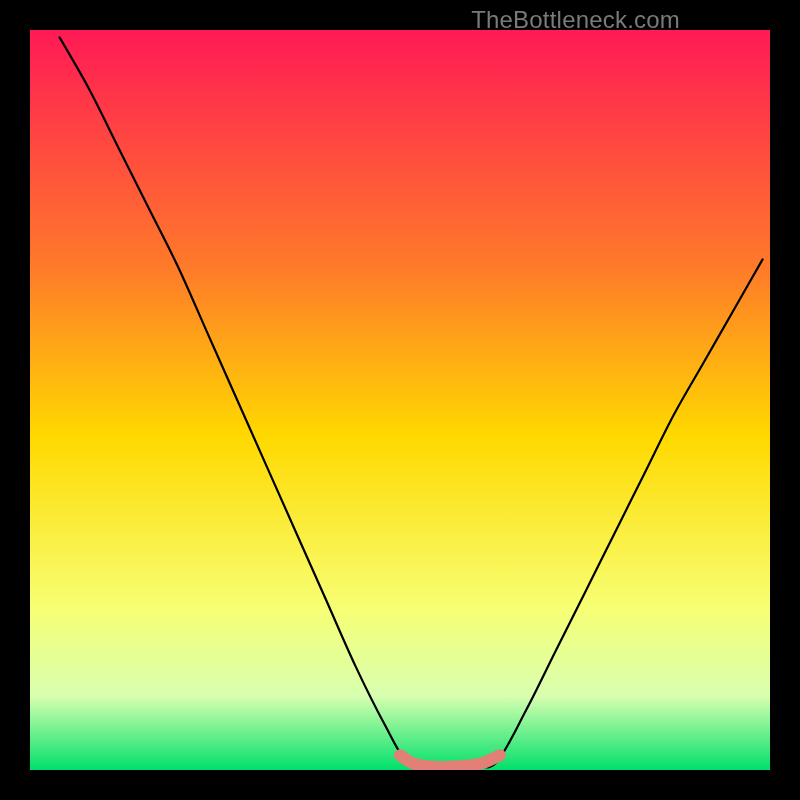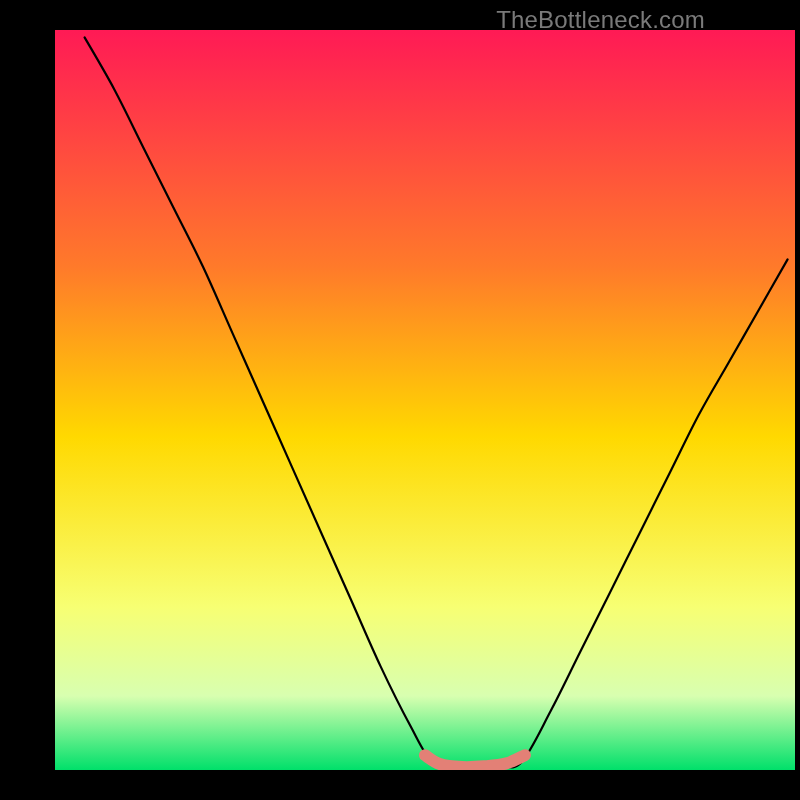--- a/index.html
+++ b/index.html
@@ -11,21 +11,20 @@
     overflow: hidden;
     font-family: Arial, Helvetica, sans-serif;
   }
   .frame {
     position: absolute;
     left: 0;
     top: 0;
     width: 704px;
     height: 800px;
     background: #000000;
-    margin-left: 25px;
   }
   .plot-area {
     position: absolute;
     left: 30px;
     top: 30px;
     width: 740px;
     height: 740px;
     overflow: visible;
   }
   .watermark {

